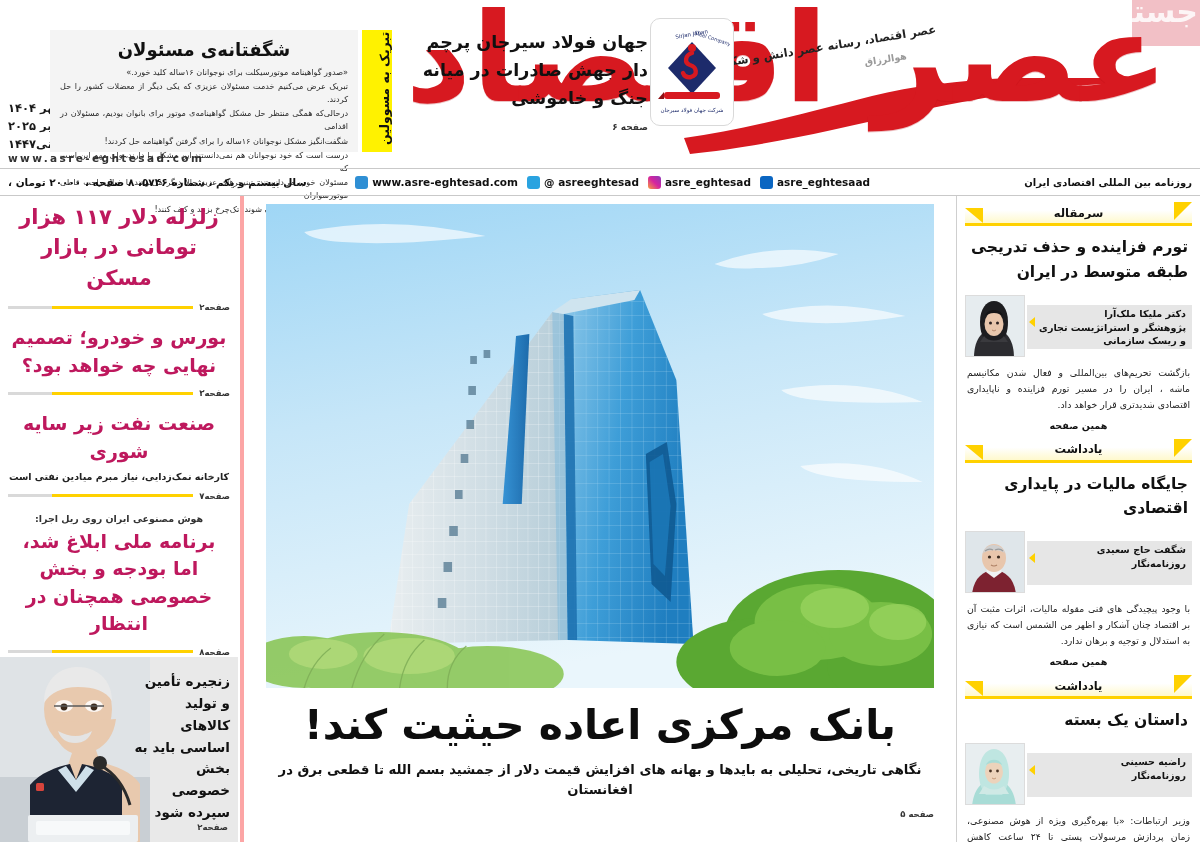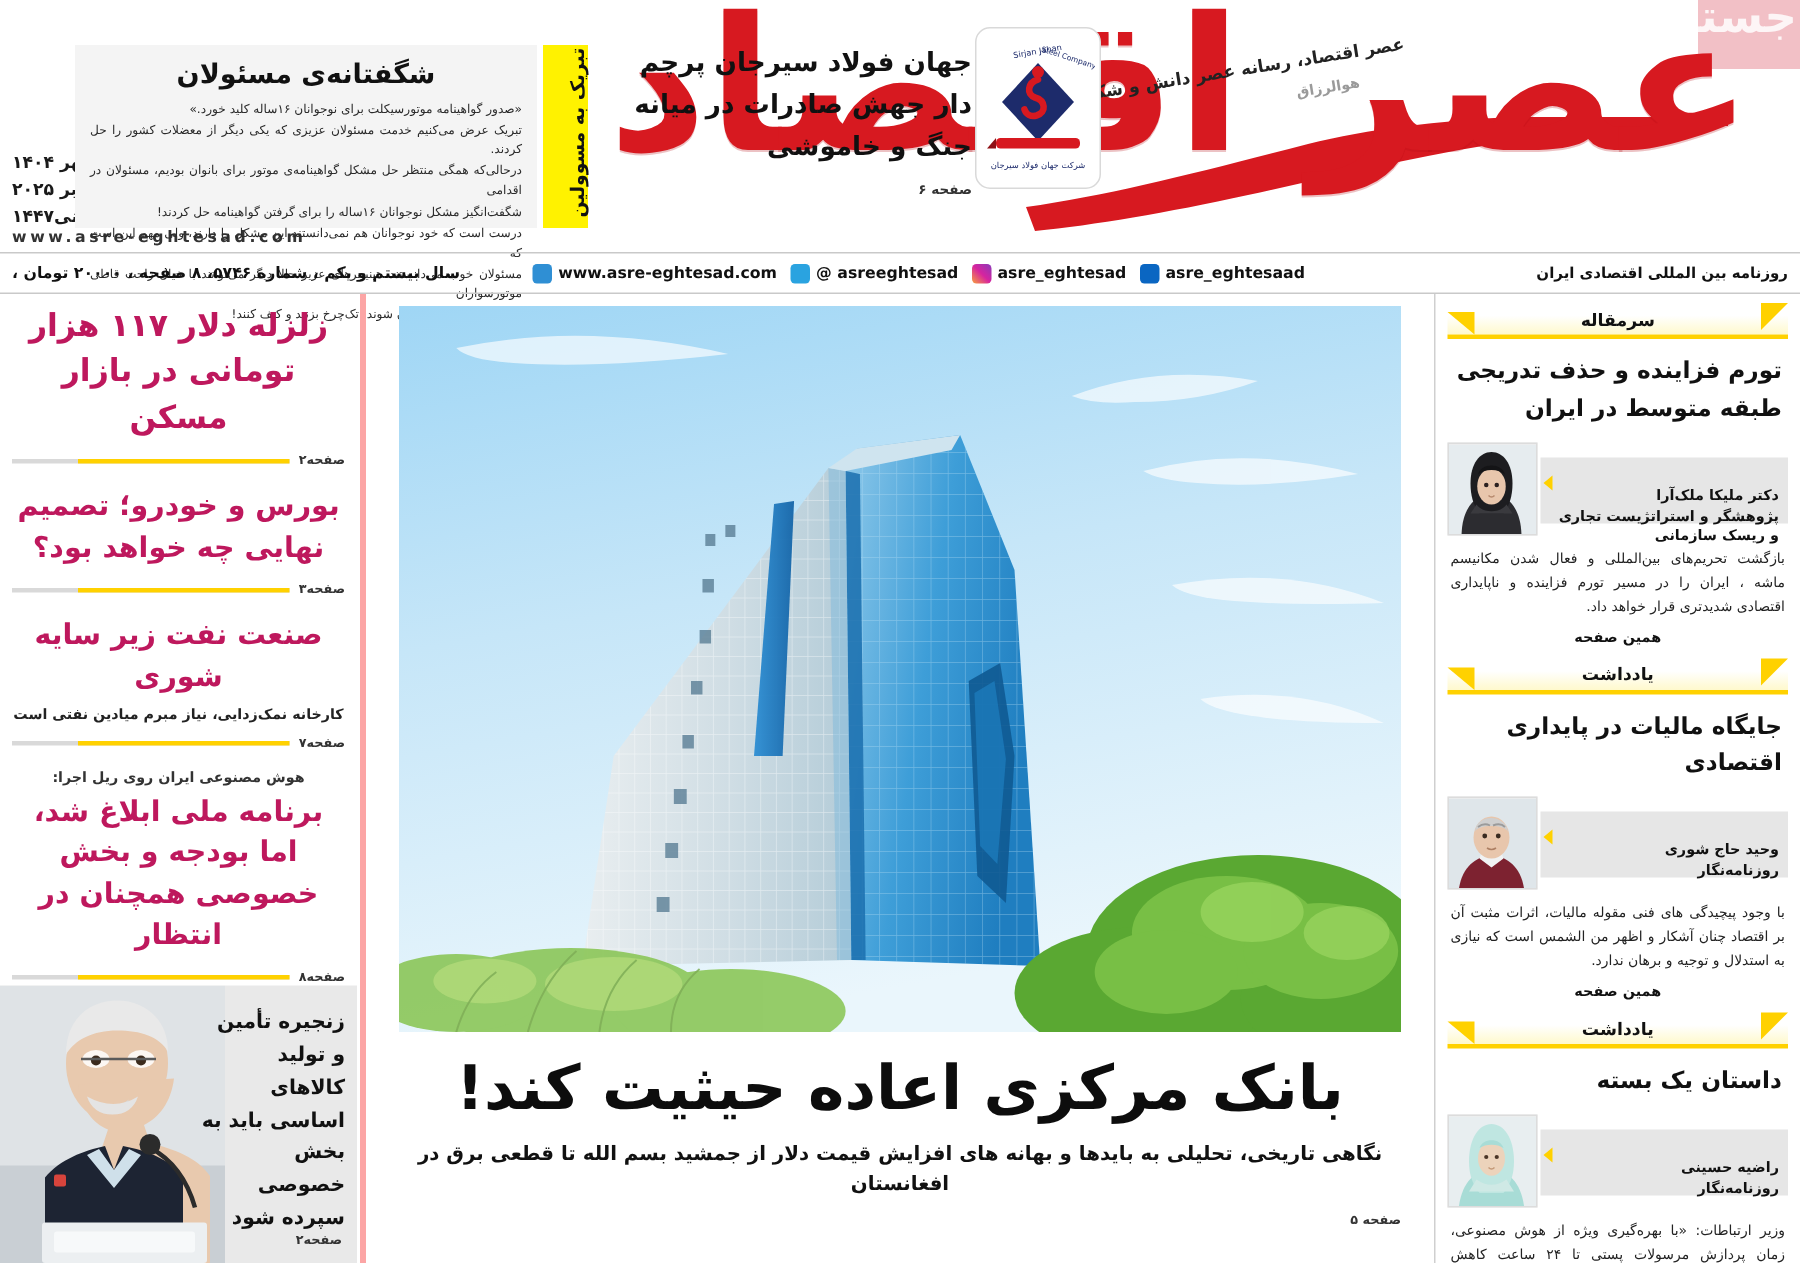--- a/index.html
+++ b/index.html
@@ -210,21 +210,21 @@
     padding:2px 4px 10px;
   }
   .author-row{
     position:relative;height:62px;margin-bottom:8px;
   }
   .author-strip{
     position:absolute;right:0;top:10px;left:62px;height:44px;background:#e6e6e6;
   }
   .author-txt{
     position:absolute;right:6px;top:12px;left:70px;text-align:right;
-    font-size:9.6px;line-height:1.45;font-weight:700;color:#111;margin-top:17px;
+    font-size:9.6px;line-height:1.45;font-weight:700;color:#111;
   }
   .author-txt .role{font-weight:700;}
   .author-caret{
     position:absolute;left:64px;top:22px;width:0;height:0;
     border-style:solid;border-width:5px 6px 5px 0;
     border-color:transparent #ffd100 transparent transparent;
   }
   .author-photo{
     position:absolute;left:0;top:0;width:60px;height:62px;overflow:hidden;
     border:1px solid #dcdcdc;background:#eee;
@@ -533,21 +533,21 @@
 
       <div class="sec">
         <div class="sec-head">
           <span class="lbl">یادداشت</span>
         </div>
         <div class="sec-title">جایگاه مالیات در پایداری اقتصادی</div>
         <div class="author-row">
           <div class="author-strip"></div>
           <div class="author-caret"></div>
           <div class="author-txt">
-            <div>وحید حاج شوری</div>
+            <div>شگفت حاج سعیدی</div>
             <div class="role">روزنامه‌نگار</div>
           </div>
           <div class="author-photo">
             <svg width="60" height="62" viewBox="0 0 60 62">
               <rect width="60" height="62" fill="#dfe6ea"></rect>
               <path d="M8 62 c2-16 10-22 22-25 c12 3 20 9 22 25z" fill="#7d2230"></path>
               <path d="M24 34 l12 0 l2 6 l-8 6 l-8-6z" fill="#f0f2f3"></path>
               <ellipse cx="30" cy="26" rx="12" ry="14" fill="#e8c6ac"></ellipse>
               <path d="M19 22 c1-12 20-12 22 0 c-2-5-20-5-22 0z" fill="#cfcfcf"></path>
               <circle cx="25.5" cy="25" r="1.6" fill="#3a2b20"></circle>

